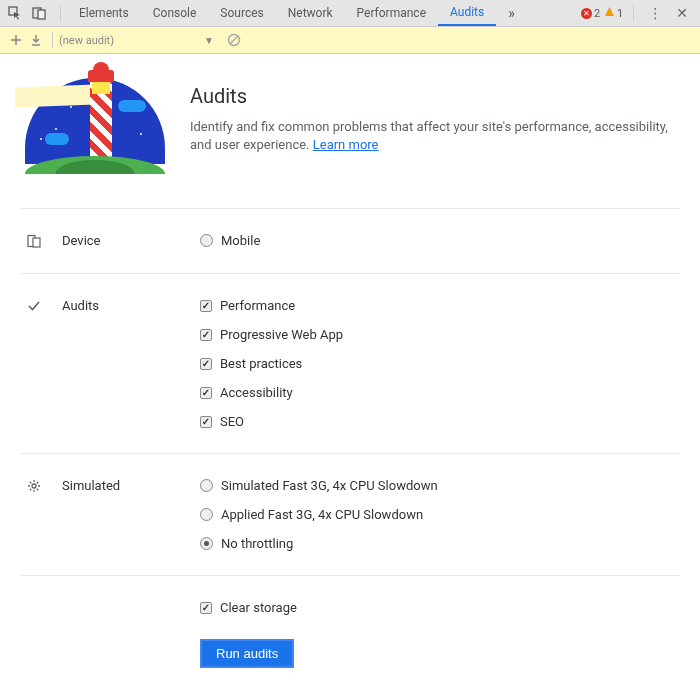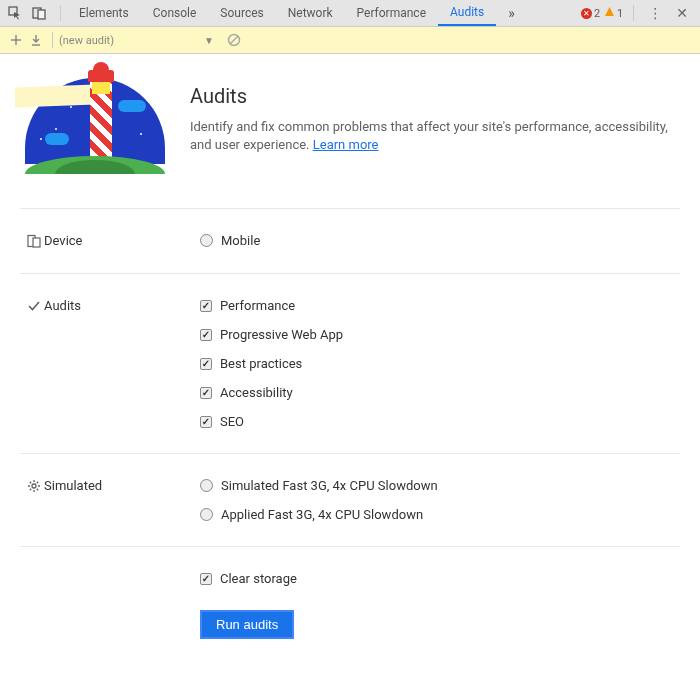--- a/index.html
+++ b/index.html
@@ -31,21 +31,21 @@
   
   .content { padding: 24px 20px 0 20px; }
   .hero { display: flex; padding-bottom: 20px; }
   .hero-img { width: 170px; flex-shrink: 0; }
   .hero-text { padding-top: 6px; flex: 1; }
   .hero-text h1 { font-size: 20px; font-weight: 400; color: #333; margin-bottom: 10px; }
   .hero-text p { font-size: 13px; color: #5f6368; line-height: 1.4; }
   .hero-text a { color: #1a73e8; text-decoration: underline; }
   
   .section { display: flex; border-top: 1px solid #e8e8e8; padding: 24px 0; }
-  .section-label { width: 180px; display: flex; align-items: flex-start; gap: 2px; color: #333; font-size: 13px; }
+  .section-label { width: 180px; display: flex; align-items: flex-start; gap: 20px; color: #333; font-size: 13px; }
   .section-label .sicon { width: 16px; height: 16px; display: flex; align-items: center; justify-content: center; color: #5f6368; flex-shrink: 0; margin-left: 6px; }
   .section-body { flex: 1; display: flex; flex-direction: column; gap: 14px; }
   .row { display: flex; align-items: center; gap: 8px; font-size: 13px; color: #333; }
   .radio { width: 13px; height: 13px; border-radius: 50%; border: 1px solid #888; background: #eee; display: inline-flex; align-items: center; justify-content: center; cursor: pointer; }
   .radio.checked::after { content: ""; width: 5px; height: 5px; border-radius: 50%; background: #555; }
   .check { width: 12px; height: 12px; border: 1px solid #888; background: #eee; display: inline-flex; align-items: center; justify-content: center; cursor: pointer; font-size: 10px; color: #333; border-radius: 2px; }
   .check.checked::after { content: "✓"; line-height: 1; font-weight: bold; }
   
   .run-btn { background: #1a73e8; color: #fff; border: 2px solid #4285f4; padding: 5px 14px; font-size: 13px; cursor: pointer; }
   
@@ -223,20 +223,24 @@
     </div>
     <div class="section-body">
       <label class="row">
           <span class="radio"></span>
           <span>Simulated Fast 3G, 4x CPU Slowdown</span>
         </label>
       <label class="row">
           <span class="radio"></span>
           <span>Applied Fast 3G, 4x CPU Slowdown</span>
         </label>
+      <label class="row">
+          <span class="radio checked"></span>
+          <span>No throttling</span>
+        </label>
     </div>
   </div>
 
   <div class="section">
     <div class="section-label"></div>
     <div class="section-body">
       <label class="row">
           <span class="check checked"></span>
           <span>Clear storage</span>
         </label>

